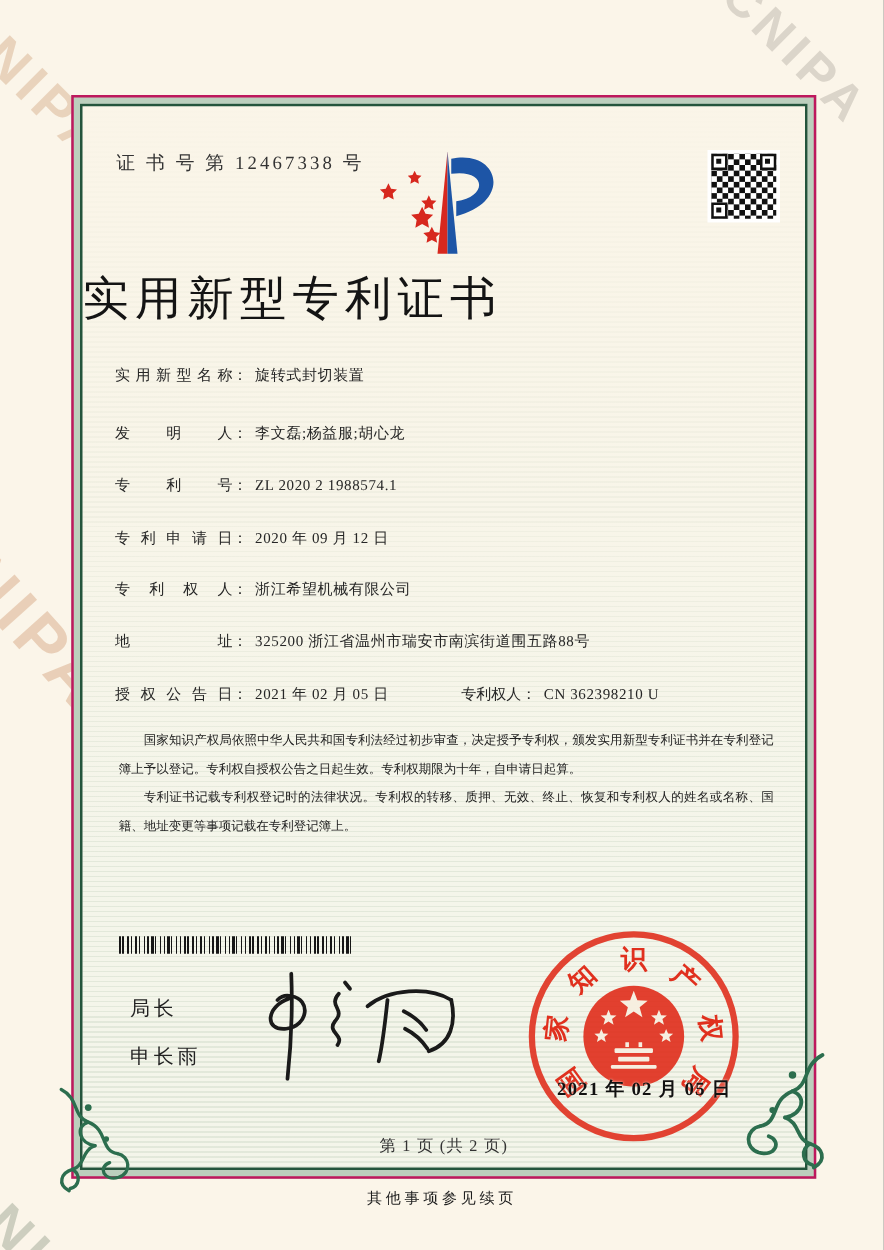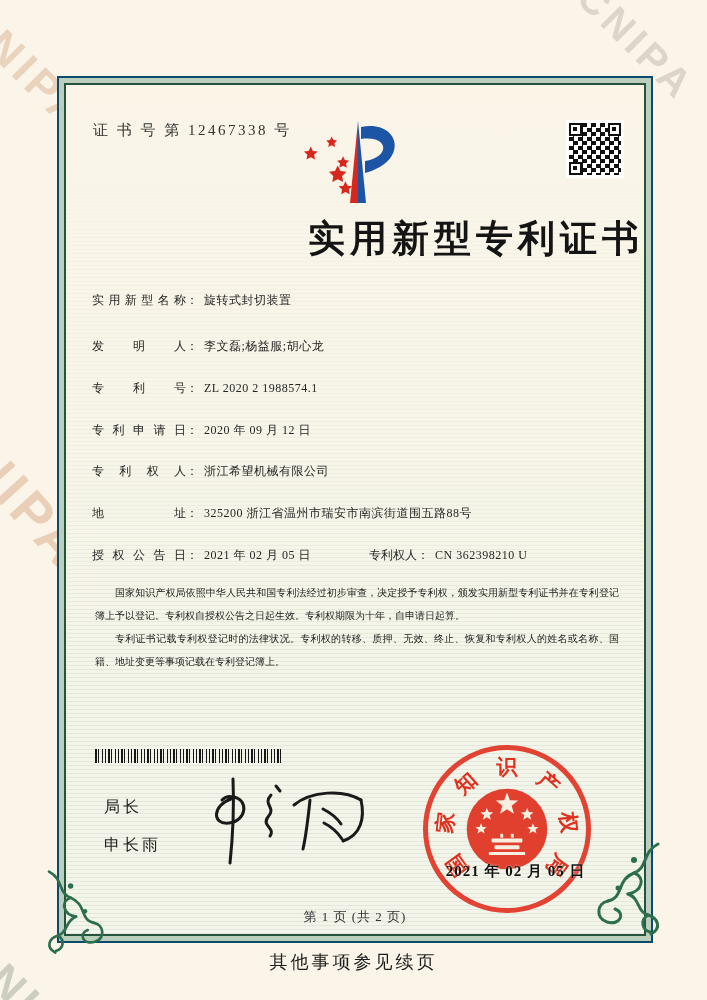--- a/index.html
+++ b/index.html
@@ -12,40 +12,40 @@
   .wm{position:absolute;font-family:"Liberation Sans","DejaVu Sans",sans-serif;
       font-weight:bold;transform-origin:left top;letter-spacing:5px;pointer-events:none;z-index:1;}
   .wm1{left:-14px;top:-6px;font-size:44px;color:rgba(199,146,104,0.34);transform:rotate(45deg);}
   .wm2{left:600px;top:-26px;font-size:40px;color:rgba(172,166,156,0.40);transform:rotate(45deg);}
   .wm3{left:432px;top:288px;font-size:38px;color:rgba(168,163,152,0.45);transform:rotate(45deg);}
   .wm4{left:-28px;top:398px;font-size:54px;color:rgba(201,141,96,0.36);transform:rotate(48deg);}
   .wm5{left:-12px;top:928px;font-size:44px;color:rgba(148,160,140,0.45);transform:rotate(45deg);}
   
   .frame{
     position:absolute;left:57px;top:76px;width:596px;height:867px;box-sizing:border-box;
-    border:2px solid #0c4a6e;background:#bccfbd;padding:5px;z-index:2;
+    border:2px solid #be185d;background:#bccfbd;padding:5px;z-index:2;
   }
   .frame-inner{
     position:relative;width:100%;height:100%;box-sizing:border-box;border:2px solid #24543c;
     background-color:#f4f5ea;
     background-image:
       linear-gradient(180deg, rgba(251,245,232,0.95) 0%, rgba(251,245,232,0.55) 40%, rgba(251,245,232,0.0) 72%),
       repeating-linear-gradient(0deg, rgba(140,170,140,0.17) 0px, rgba(140,170,140,0.17) 1px, rgba(0,0,0,0) 1px, rgba(0,0,0,0) 4px);
   }
   
   .cert-no{position:absolute;left:27px;top:36px;font-size:15px;letter-spacing:2.5px;color:#333;}
   .qr{position:absolute;left:500px;top:35px;width:58px;height:58px;background:#fff;padding:3px;box-sizing:border-box;}
   .qr-body{position:relative;width:100%;height:100%;
     background:repeating-conic-gradient(#111 0% 25%, #fff 0% 50%) 0 0/9px 9px;}
   .finder{position:absolute;width:13px;height:13px;background:#fff;border:2.5px solid #111;box-sizing:border-box;}
   .finder::after{content:"";position:absolute;left:2px;top:2px;width:4px;height:4px;background:#111;}
   .finder.tl{left:0;top:0}.finder.tr{right:0;top:0}.finder.bl{left:0;bottom:0}
   .logo{position:absolute;left:229px;top:30px;width:130px;height:100px;}
-  .title{position:absolute;left:0;top:129px;width:100%;text-align:right;
-    font-size:37px;font-weight:bold;letter-spacing:5px;color:#141414;}
+  .title{position:absolute;left:0;top:129px;width:100%;text-align:left;
+    font-size:37px;font-weight:normal;letter-spacing:5px;color:#141414;}
   
   .row{position:absolute;left:26px;font-size:12px;white-space:nowrap;color:#262626;}
   .lbl{display:inline-block;width:94px;text-align:justify;text-align-last:justify;vertical-align:bottom;}
   .colon{display:inline-block;margin-right:6px;}
   .val{letter-spacing:0.5px;}
   .r1{top:207px}.r2{top:253px}.r3{top:295px}.r4{top:337px}.r5{top:378px}.r6{top:420px}.r7{top:462px}
   .row .second{margin-left:58px;}
   
   .paras{position:absolute;left:29px;top:496px;width:524px;font-size:10px;line-height:23px;
     text-align:justify;color:#222;}
@@ -63,21 +63,21 @@
   .seal-ring{position:absolute;inset:0;border:5px solid rgba(224,48,30,0.9);border-radius:50%;}
   .seal-ring span{position:absolute;left:50%;top:50%;font-size:21px;font-weight:bold;
     color:#e0301e;font-family:"Liberation Serif","DejaVu Serif",serif;}
   .seal-emblem{position:absolute;left:36px;top:36px;width:96px;height:96px;}
   .seal-date{position:absolute;left:362px;top:777px;width:175px;text-align:center;z-index:7;
     font-size:15px;font-weight:bold;color:#111;letter-spacing:1px;
     text-shadow:0 0 2px rgba(250,245,235,0.9);}
   
   .page-info{position:absolute;left:0;top:823px;width:100%;text-align:center;font-size:13px;
     letter-spacing:1px;color:#333;}
-  .foot-note{position:absolute;left:0;top:950px;width:100%;text-align:center;font-size:18px;
+  .foot-note{position:absolute;left:0;top:950px;width:100%;text-align:center;font-size:12px;
     letter-spacing:3px;color:#1d1d1d;z-index:3;}
   
   .orn{position:absolute;z-index:5;}
   .orn-bl{left:36px;top:868px;width:80px;height:90px;transform:scaleX(-1);}
   .orn-br{left:590px;top:840px;width:76px;height:100px;}
 </style>
 </head>
 <body>
 
 <div class="page">

